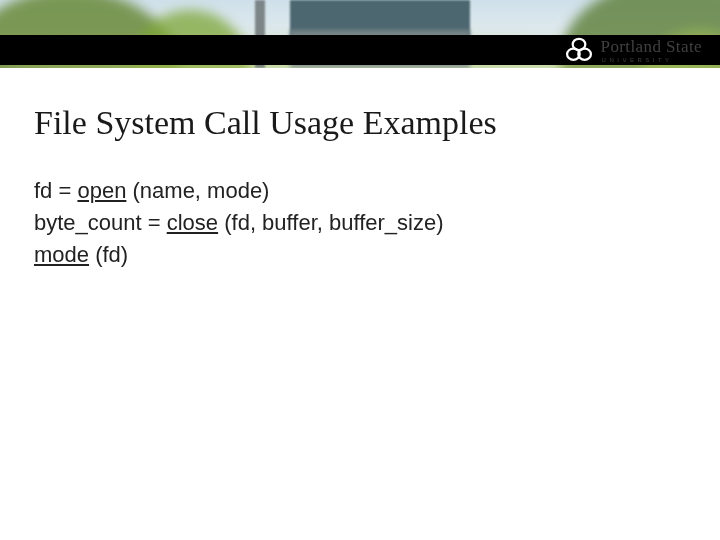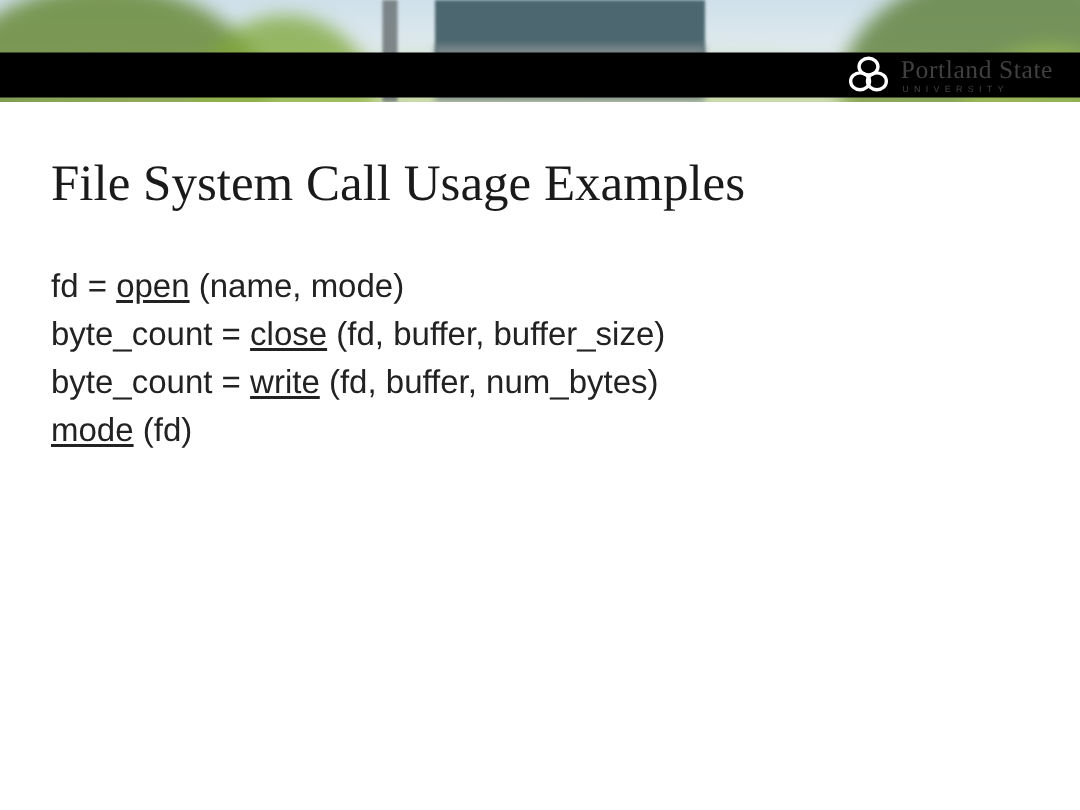--- a/index.html
+++ b/index.html
@@ -64,18 +64,15 @@
 <div class="title">File System Call Usage Examples</div>
 
 <div class="body">
   <p>
     <span>fd</span><span> = </span><span class="u">open</span><span> (name, mode)</span>
   </p>
   <p>
     <span>byte_count = </span><span class="u">close</span><span> (</span><span>fd</span><span>, buffer, buffer_size)</span>
   </p>
   <p>
-    <span>byte_count = </span><span class="u">write</span><span> (</span><span>fd</span><span>, buffer, num_bytes)</span>
-  </p>
-  <p>
     <span class="u">mode</span><span> (</span><span>fd</span><span>)</span>
   </p>
 </div>
 
 </body></html>

